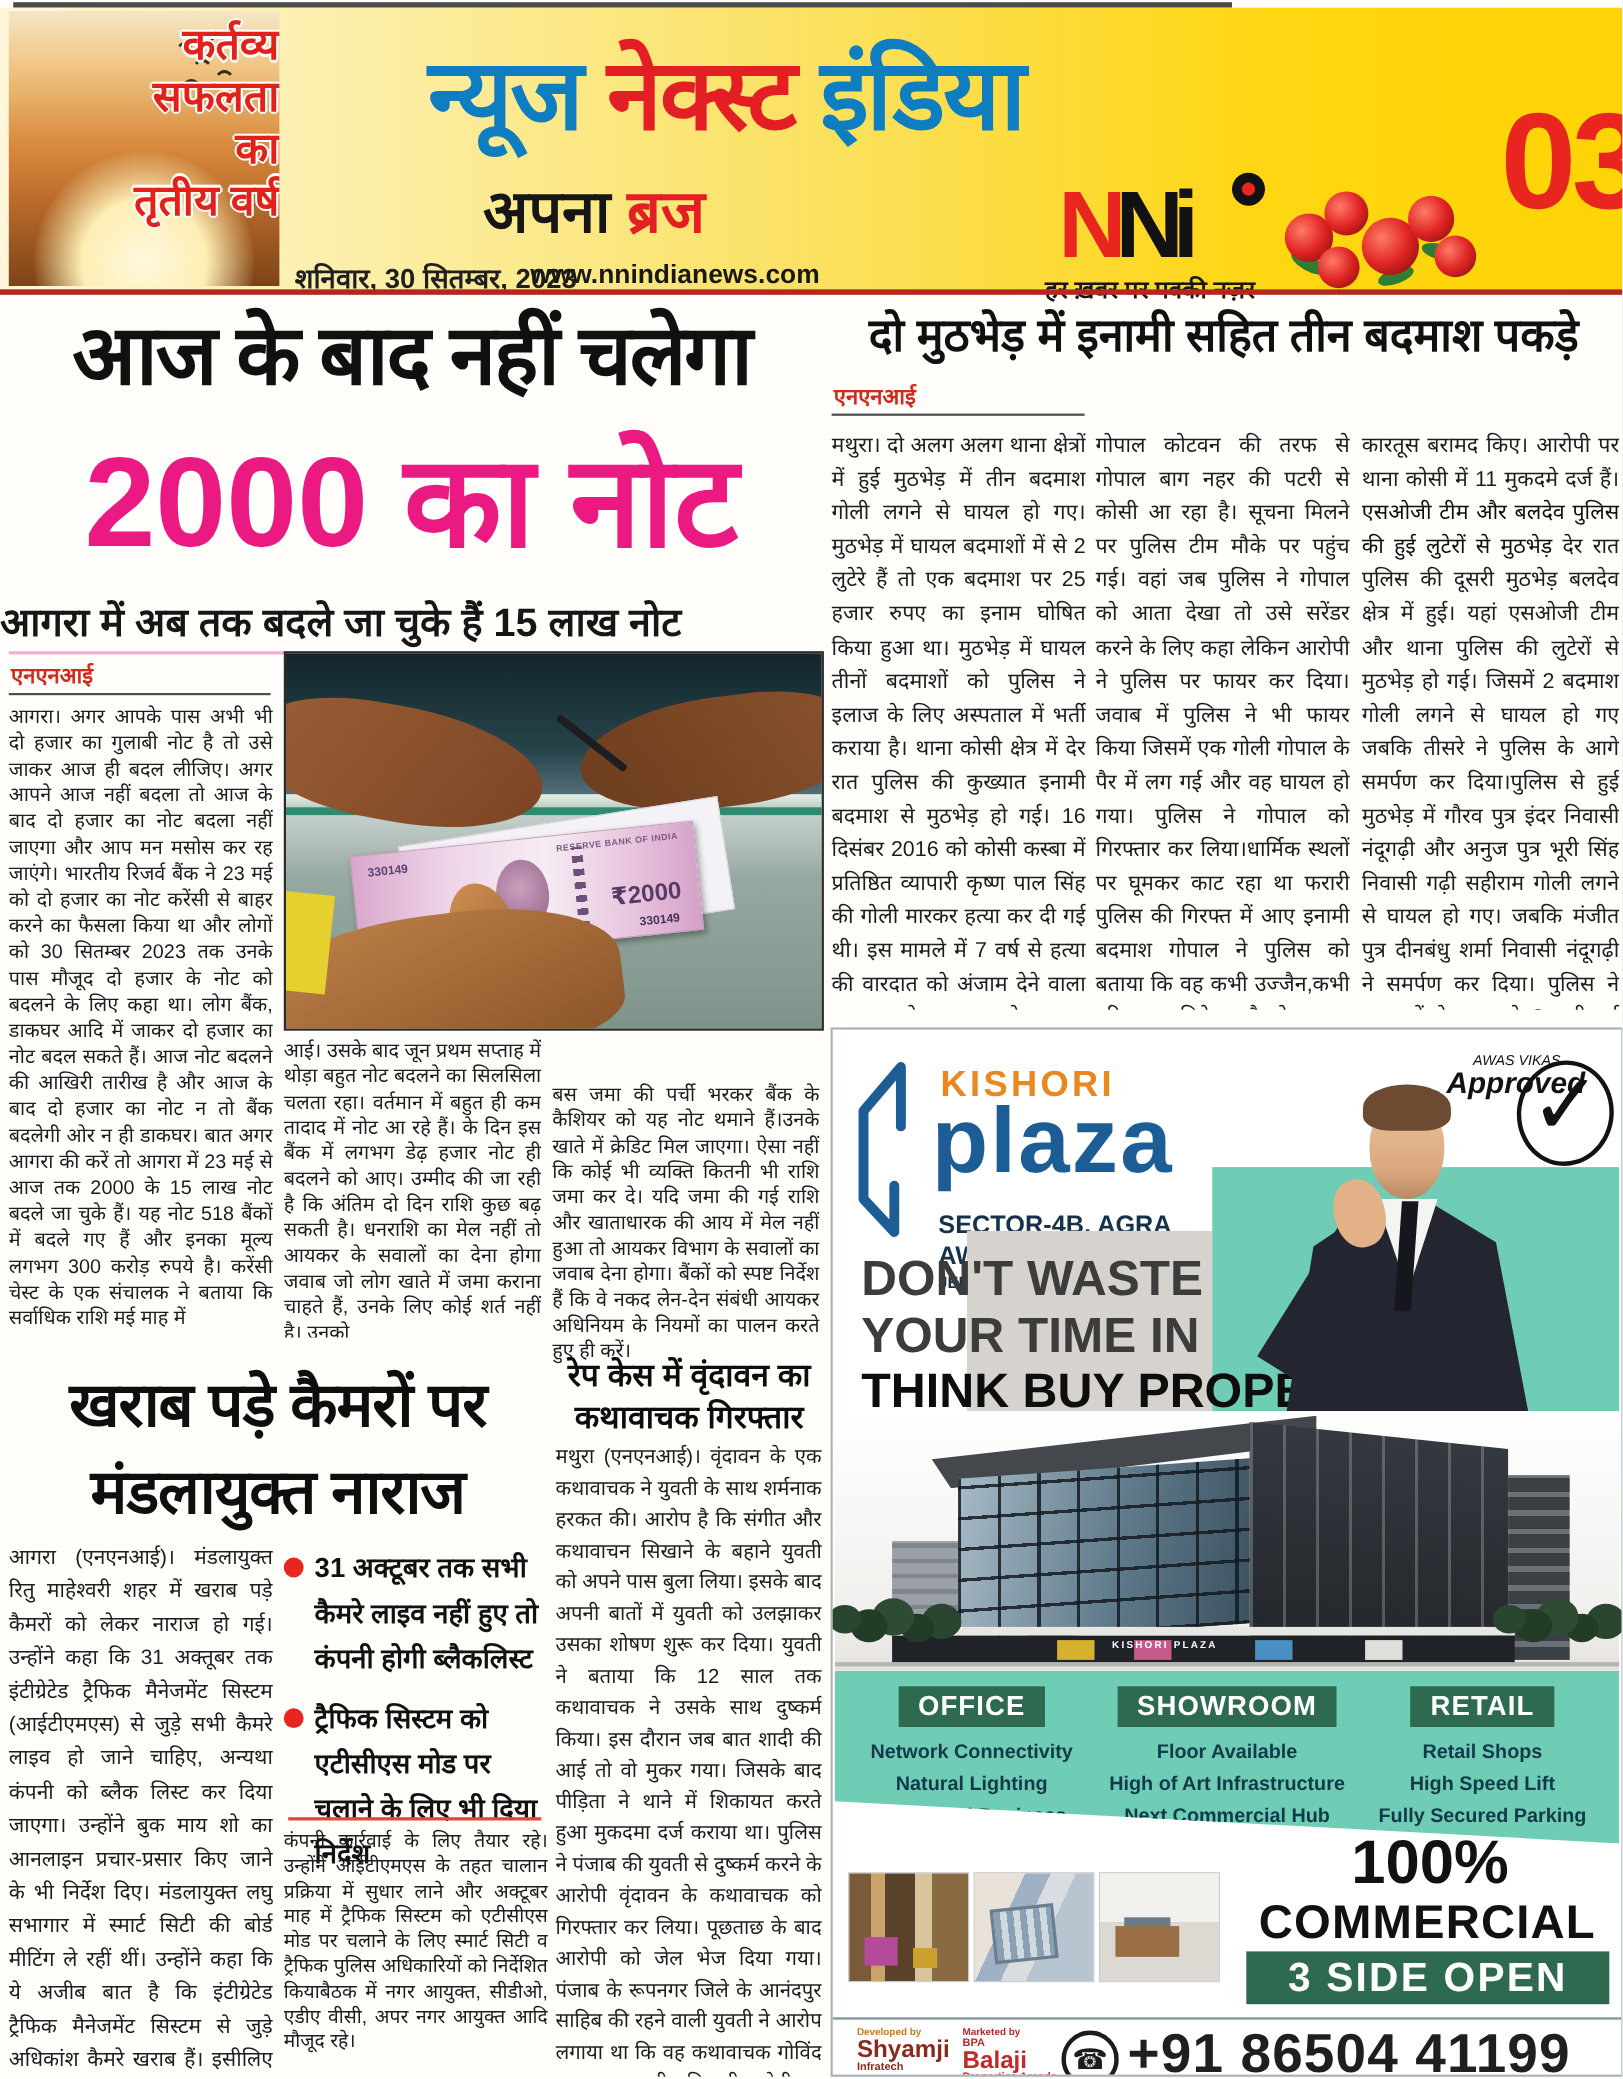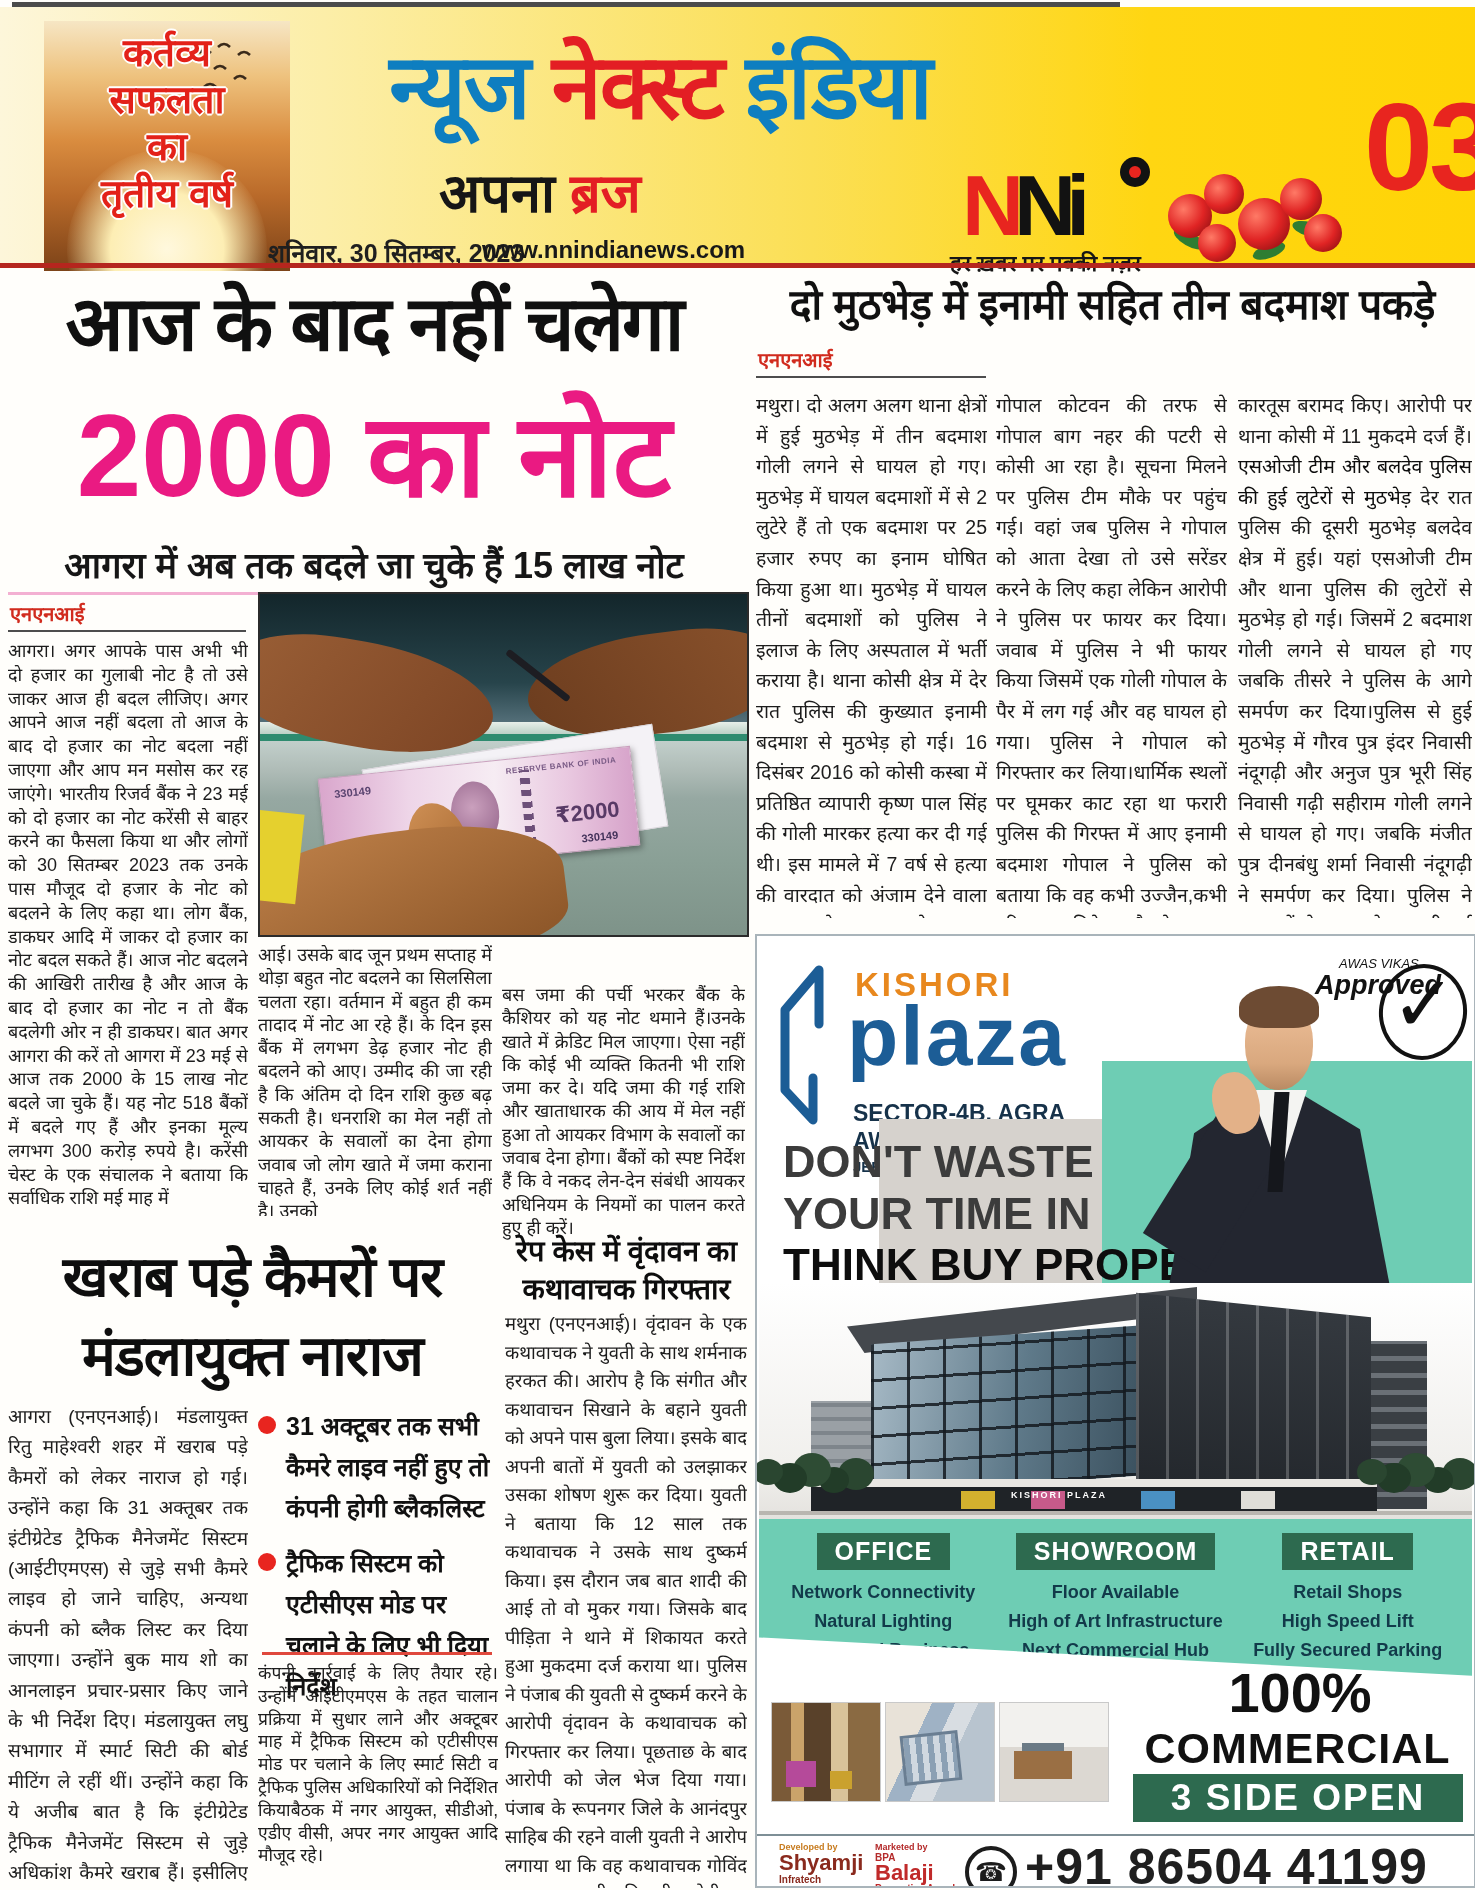--- a/index.html
+++ b/index.html
@@ -4,22 +4,22 @@
 <style>
   html,body{margin:0;padding:0;background:#e8e8e8;}
   .page{position:relative;width:1475px;height:1890px;background:#fffefb;overflow:hidden;
         font-family:"Liberation Sans","DejaVu Sans",sans-serif;color:#1a1a1a;}
   .abs{position:absolute;}
 
   
   .top-strip{left:12px;top:2px;width:1108px;height:5px;background:#4b4b4b;}
   .header{left:0;top:7px;width:1475px;height:256px;
     background:linear-gradient(90deg,#fdf6da 0%,#fceea8 22%,#fbdf55 55%,#ffd612 78%,#ffd406 100%);}
-  .slogan-box{left:8px;top:14px;width:246px;height:250px;overflow:hidden;text-align:center;
-    background:linear-gradient(180deg,#f6e6c4 0%,#eec27e 22%,#d98c3f 48%,#b96a2a 70%,#7c4318 100%);margin-left:36px;}
+  .slogan-box{left:8px;top:3px;width:246px;height:250px;overflow:hidden;text-align:right;
+    background:linear-gradient(180deg,#f6e6c4 0%,#eec27e 22%,#d98c3f 48%,#b96a2a 70%,#7c4318 100%);}
   .slogan-box:before{content:"";position:absolute;left:23px;top:128px;width:200px;height:200px;border-radius:50%;
     background:radial-gradient(circle,#fff8dd 0%,#fdeeb4 40%,rgba(250,220,140,0) 72%);}
   .slogan-line{position:relative;font-size:39px;font-weight:800;color:#e32119;line-height:47px;
     text-shadow:-2px 0 #fff,2px 0 #fff,0 -2px #fff,0 2px #fff,-1px -1px #fff,1px 1px #fff,-1px 1px #fff,1px -1px #fff;}
   .birds{left:150px;top:18px;}
   .masthead-main{left:255px;top:16px;width:810px;text-align:center;font-size:90px;font-weight:900;
     letter-spacing:-2px;line-height:128px;white-space:nowrap;}
   .mh-blue{color:#0e7ec0;} .mh-red{color:#e31e24;}
   .masthead-edition{left:255px;top:150px;width:570px;text-align:center;font-size:54px;font-weight:700;line-height:72px;white-space:nowrap;}
   .ed-black{color:#161616;} .ed-red{color:#e31e24;}
@@ -37,21 +37,21 @@
   .rule-red{left:0;top:263px;width:1475px;height:5px;background:#b5261e;}
 
   
   .btxt{text-align:justify;color:#1c1c1c;overflow:hidden;}
   .byline{font-size:20px;font-weight:800;color:#d12b1e;}
   .byline-rule{height:2px;background:#4d4d4d;}
 
   
   .lead-h1{left:0;top:274px;width:748px;text-align:center;font-size:76px;font-weight:900;letter-spacing:-2px;color:#101010;line-height:100px;white-space:nowrap;}
   .lead-h2{left:0;top:372px;width:748px;text-align:center;font-size:116px;font-weight:900;color:#ea1a82;line-height:168px;white-space:nowrap;}
-  .lead-sub{left:0;top:540px;width:748px;text-align:center;font-size:36px;font-weight:800;color:#161616;white-space:nowrap;}
+  .lead-sub{left:0;top:540px;width:748px;font-size:36px;font-weight:800;color:#161616;white-space:nowrap;}
   .lead-rule{left:8px;top:592px;width:737px;height:3px;background:#f3b0d2;}
   .lead-byline{left:10px;top:600px;}
   .lead-byline-rule{left:8px;top:630px;width:238px;}
   .lead-col1{left:8px;top:640px;width:240px;height:596px;font-size:18px;line-height:23.8px;}
   .lead-col2{left:258px;top:944px;width:234px;height:272px;font-size:18px;line-height:23.3px;}
   .lead-col3{left:502px;top:984px;width:243px;height:282px;font-size:18px;line-height:23.3px;}
 
   
   .lead-photo{left:258px;top:592px;width:487px;height:341px;border:2px solid #2b2b2b;overflow:hidden;
     background:linear-gradient(180deg,#13262b 0%,#27444b 26%,#55707a 38%,#c2cfcb 43%,#aebbb6 52%,#96a8a2 60%,#8aa096 78%,#7e9389 100%);}

